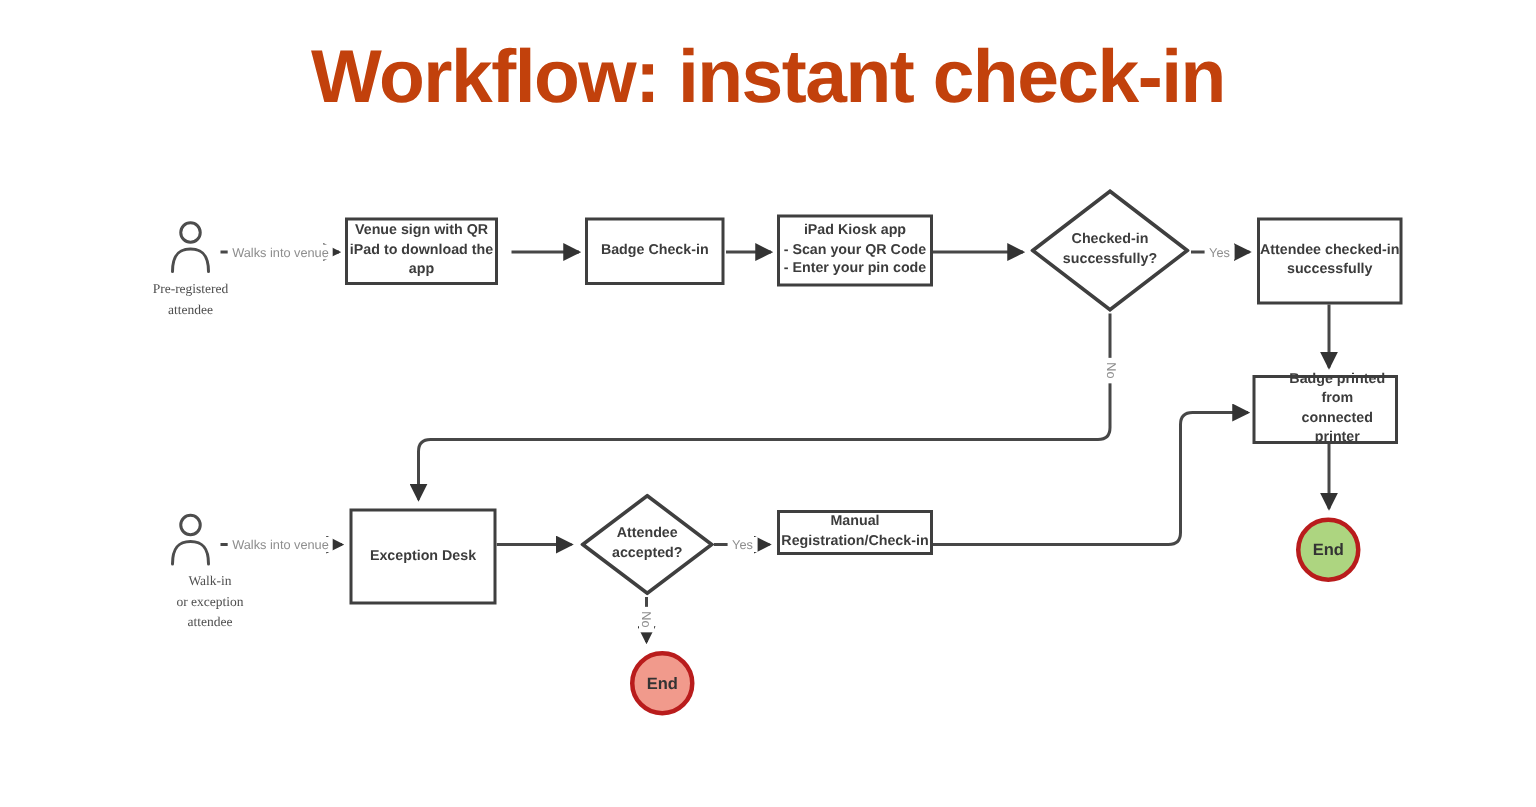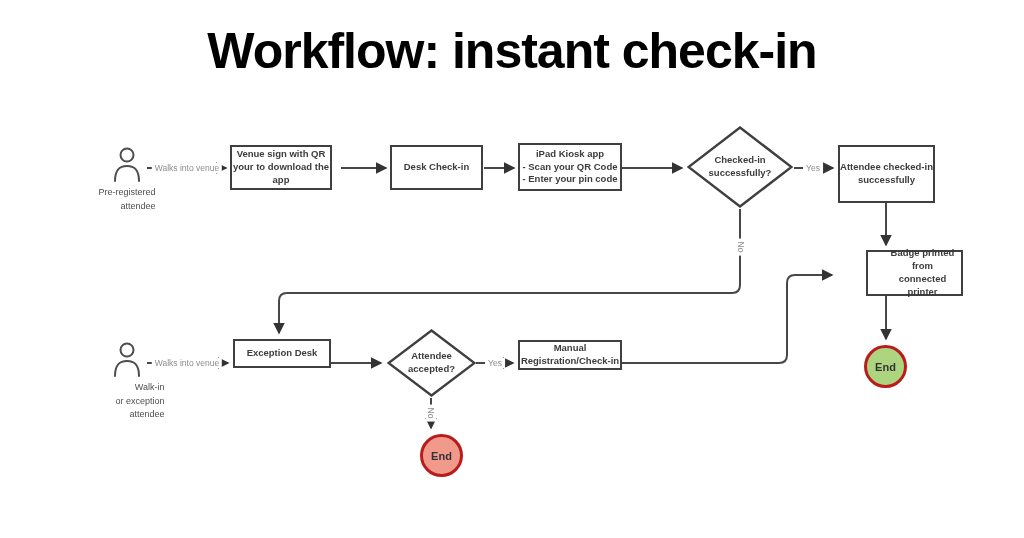--- a/index.html
+++ b/index.html
@@ -2,21 +2,21 @@
 <html><head>
 <meta charset="utf-8">
 <style>
   html,body{margin:0;padding:0;background:#ffffff;}
   #canvas{
     position:relative;width:1024px;height:538px;background:#ffffff;overflow:hidden;
     font-family:"Liberation Sans",sans-serif;
   }
   .title{
     position:absolute;left:0;right:0;top:22px;text-align:center;
-    font-size:50px;font-weight:bold;letter-spacing:-1px;color:#000000;
+    font-size:50px;font-weight:bold;letter-spacing:-1px;color:#c2410c;
   }
   #connectors{position:absolute;left:0;top:0;width:1024px;height:538px;}
   .box{
     position:absolute;box-sizing:border-box;background:#ffffff;
     border:2px solid #3F3F3F;display:flex;align-items:center;justify-content:center;
     text-align:center;font-weight:bold;font-size:9.5px;color:#3C3C3C;
     line-height:1.35;white-space:pre-line;
   }
   .diamond{position:absolute;}
   .diamond svg{position:absolute;left:0;top:0;width:100%;height:100%;}
@@ -32,22 +32,22 @@
   }
   .end-success{background:#ADD580;}
   .end-fail{background:#F19A8C;}
   .conn-label{
     position:absolute;font-size:8.5px;color:#8D8D8D;background:#ffffff;
     padding:0 3px;transform:translate(-50%,-50%);white-space:nowrap;
   }
   .vlabel{transform:translate(-50%,-50%) rotate(90deg);}
   .actor{position:absolute;}
   .actor-label{
-    position:absolute;font-size:9px;color:#4F4F4F;text-align:right;
-    transform:translateX(-50%);white-space:pre-line;line-height:1.5;
+    position:absolute;font-size:9px;color:#4F4F4F;text-align:center;
+    transform:translateX(-50%);white-space:pre-line;line-height:1.5;font-family:Liberation Serif, serif;
   }
 </style>
 </head>
 <body>
 
 <div id="canvas">
 
   <div class="title">Workflow: instant check-in</div>
 
   <svg id="connectors" viewBox="0 0 1024 538" xmlns="http://www.w3.org/2000/svg">
@@ -86,40 +86,40 @@
     <svg width="28" height="38" viewBox="0 0 28 38">
       <circle cx="14" cy="9" r="6.5" fill="none" stroke="#4D4D4D" stroke-width="2"></circle>
       <path d="M2,35 C2,23 7,20 14,20 C21,20 26,23 26,35" fill="none" stroke="#4D4D4D" stroke-width="2" stroke-linecap="round"></path>
     </svg>
   </div>
   <div class="actor-label" style="left:127px;top:381px;margin-left:13px;">Walk-in
 or exception
 attendee</div>
 
   <div class="box" style="left:230px;top:145px;width:102px;height:45px;">Venue sign with QR
-your to download the
+iPad to download the
 app</div>
-  <div class="box" style="left:390px;top:145px;width:93px;height:45px;">Desk Check-in</div>
+  <div class="box" style="left:390px;top:145px;width:93px;height:45px;">Badge Check-in</div>
   <div class="box" style="left:518px;top:143px;width:104px;height:48px;">iPad Kiosk app
 - Scan your QR Code
 - Enter your pin code</div>
   <div class="box" style="left:838px;top:145px;width:97px;height:58px;">Attendee checked-in
 successfully</div>
-  <div class="box" style="left:866px;top:250px;width:97px;height:46px;padding-left:16px;">Badge printed from
+  <div class="box" style="left:835px;top:250px;width:97px;height:46px;padding-left:16px;">Badge printed from
 connected printer</div>
 
   <div class="diamond" style="left:687px;top:126px;width:106px;height:82px;">
     <svg viewBox="0 0 106 82">
       <polygon points="53,1.5 104.5,41 53,80.5 1.5,41" fill="#ffffff" stroke="#3F3F3F" stroke-width="2.4"></polygon>
     </svg>
     <div class="dlabel">Checked-in
 successfully?</div>
   </div>
 
-  <div class="box" style="left:233px;top:339px;width:98px;height:29px;">Exception Desk</div>
+  <div class="box" style="left:233px;top:339px;width:98px;height:64px;">Exception Desk</div>
 
   <div class="diamond" style="left:387px;top:329px;width:89px;height:68px;">
     <svg viewBox="0 0 89 68">
       <polygon points="44.5,1.5 87.5,34 44.5,66.5 1.5,34" fill="#ffffff" stroke="#3F3F3F" stroke-width="2.4"></polygon>
     </svg>
     <div class="dlabel">Attendee
 accepted?</div>
   </div>
 
   <div class="box" style="left:518px;top:340px;width:104px;height:30px;">Manual

